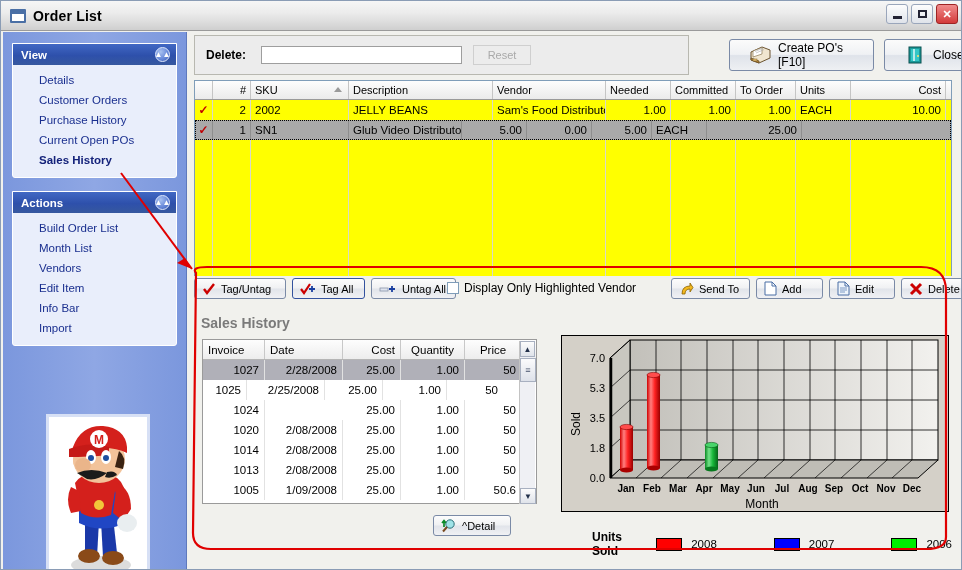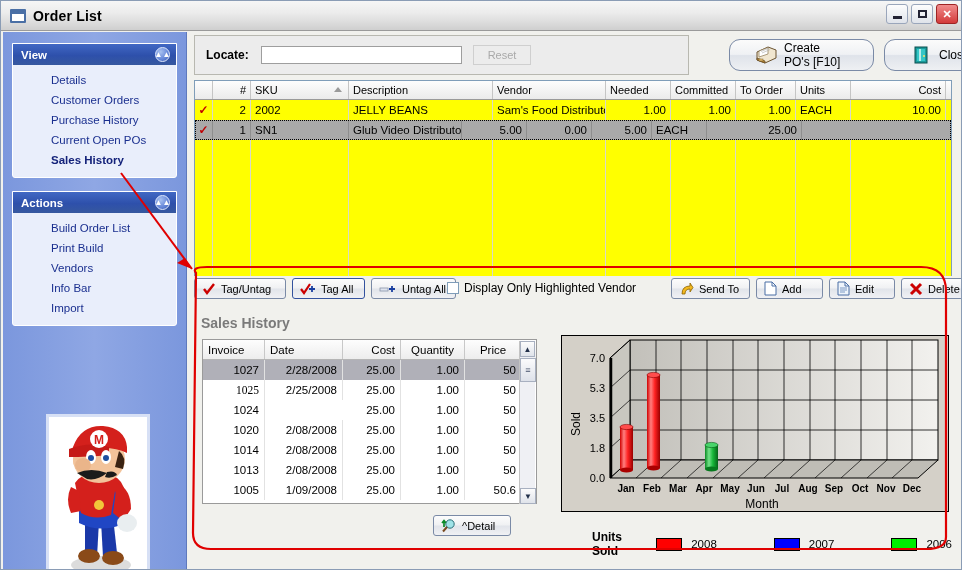--- a/index.html
+++ b/index.html
@@ -69,21 +69,21 @@
     background: linear-gradient(to bottom,#4168c4 0%,#2e50ab 55%,#36589f 100%);
     color:#fff; font-weight:bold; font-size: 11.5px;
     padding: 0 6px 0 8px;
   }
   .chev {
     width:15px;height:15px;border-radius:50%;
     background: radial-gradient(circle at 35% 30%, #a8c1f0, #5f81d6 65%, #365099 100%);
     border:1px solid #dfe9ff; color:#fff; font-size:8px;
     display:flex;align-items:center;justify-content:center; line-height:1;
   }
-  .panel-body { padding: 5px 0 7px 0; margin-left: 12px; }
+  .panel-body { padding: 5px 0 7px 0; }
   .nav-item {
     color:#1a2f8f; padding: 2px 0 2px 26px; font-size: 11.5px; cursor:default;
     line-height: 16px;
   }
   .nav-item.active { font-weight: bold; color:#14227a; }
   .photo-frame {
     position:absolute; left: 43px; top: 382px; width: 104px; height: 168px;
     background:#fff; border: 3px solid #d7e0f5;
   }
   .photo-inner { position:absolute; inset:0; background:#f2f4f9; overflow:hidden; }
@@ -103,22 +103,22 @@
   }
   .reset-btn {
     position:absolute; left:278px; top:9px; width:58px; height:20px;
     background:#ececec; border:1px solid #cfcfcf; color:#a9a9a9; font-size:11px;
     display:flex;align-items:center;justify-content:center;
   }
 
   .topbtn {
     position:absolute; top:7px; height:32px;
     background: linear-gradient(to bottom,#fbfbfb 0%,#eff1f4 48%,#dfe3ea 52%,#eef0f3 100%);
-    border:1px solid #7a8aa6; border-radius:11px;
-    display:flex; align-items:center; gap:7px; padding: 0 25px;
+    border:1px solid #7a8aa6; border-radius:3px;
+    display:flex; align-items:center; gap:7px; padding: 0 19px;
     font-size: 12px; color:#000;
   }
   #createpo { left:541px; width:145px; }
   #closebtn { left:696px; width:90px; }
 
   .icon-box {
     width:22px;height:20px;position:relative;flex:0 0 auto;
   }
 
   
@@ -247,22 +247,23 @@
       </div>
     </div>
 
     <div class="panel" style="margin-top:13px;">
       <div class="panel-head">
         <span>Actions</span>
         <span class="chev">▲▲</span>
       </div>
       <div class="panel-body">
         <div class="nav-item">Build Order List</div>
-        <div class="nav-item">Print Build</div>
+        <div class="nav-item">Month List</div>
         <div class="nav-item">Vendors</div>
+        <div class="nav-item">Edit Item</div>
         <div class="nav-item">Info Bar</div>
         <div class="nav-item">Import</div>
       </div>
     </div>
 
     <div class="photo-frame">
       <div class="photo-inner">
         <svg width="98" height="162" viewBox="0 0 98 162">
           <rect width="98" height="162" fill="#ffffff"></rect>
           <ellipse cx="52" cy="148" rx="30" ry="9" fill="#dcdcdc"></ellipse>
@@ -300,21 +301,21 @@
 
           <path d="M70 34 Q78 40 74 52 L66 50 Z" fill="#3a2212"></path>
         </svg>
       </div>
     </div>
   </div>
 
   <div class="main">
 
     <div class="locatebar">
-      <div class="locate-label">Locate:</div>
+      <div class="locate-label">Delete:</div>
       <input class="locate-input" type="text" value="" placeholder="" style="">
       <div class="reset-btn">
         <span>Reset</span>
       </div>
     </div>
 
     <div class="topbtn" id="createpo">
       <span class="icon-box">
         <svg width="22" height="20" viewBox="0 0 22 20">
           <path d="M2 7 L13 2 L21 5 L21 13 L10 18 L2 15 Z" fill="#f0e6d0" stroke="#6b5330" stroke-width="1"></path>
@@ -477,21 +478,21 @@
         </div>
 
         <div class="shr sel">
           <div class="shc num" style="width:62px;">1027</div>
           <div class="shc num" style="width:78px;">2/28/2008</div>
           <div class="shc num" style="width:58px;">25.00</div>
           <div class="shc num" style="width:64px;">1.00</div>
           <div class="shc num" style="width:56px;border-right:none;">50</div>
         </div>
         <div class="shr">
-          <div class="shc num" style="width:62px;font-family:Liberation Serif, serif;">1025</div>
+          <div class="shc num" style="width:44px;">1025</div>
           <div class="shc num" style="width:78px;">2/25/2008</div>
           <div class="shc num" style="width:58px;">25.00</div>
           <div class="shc num" style="width:64px;">1.00</div>
           <div class="shc num" style="width:56px;border-right:none;">50</div>
         </div>
         <div class="shr">
           <div class="shc num" style="width:62px;">1024</div>
           <div class="shc num" style="width:78px;margin-top:36px;">2/21/2008</div>
           <div class="shc num" style="width:58px;">25.00</div>
           <div class="shc num" style="width:64px;">1.00</div>

